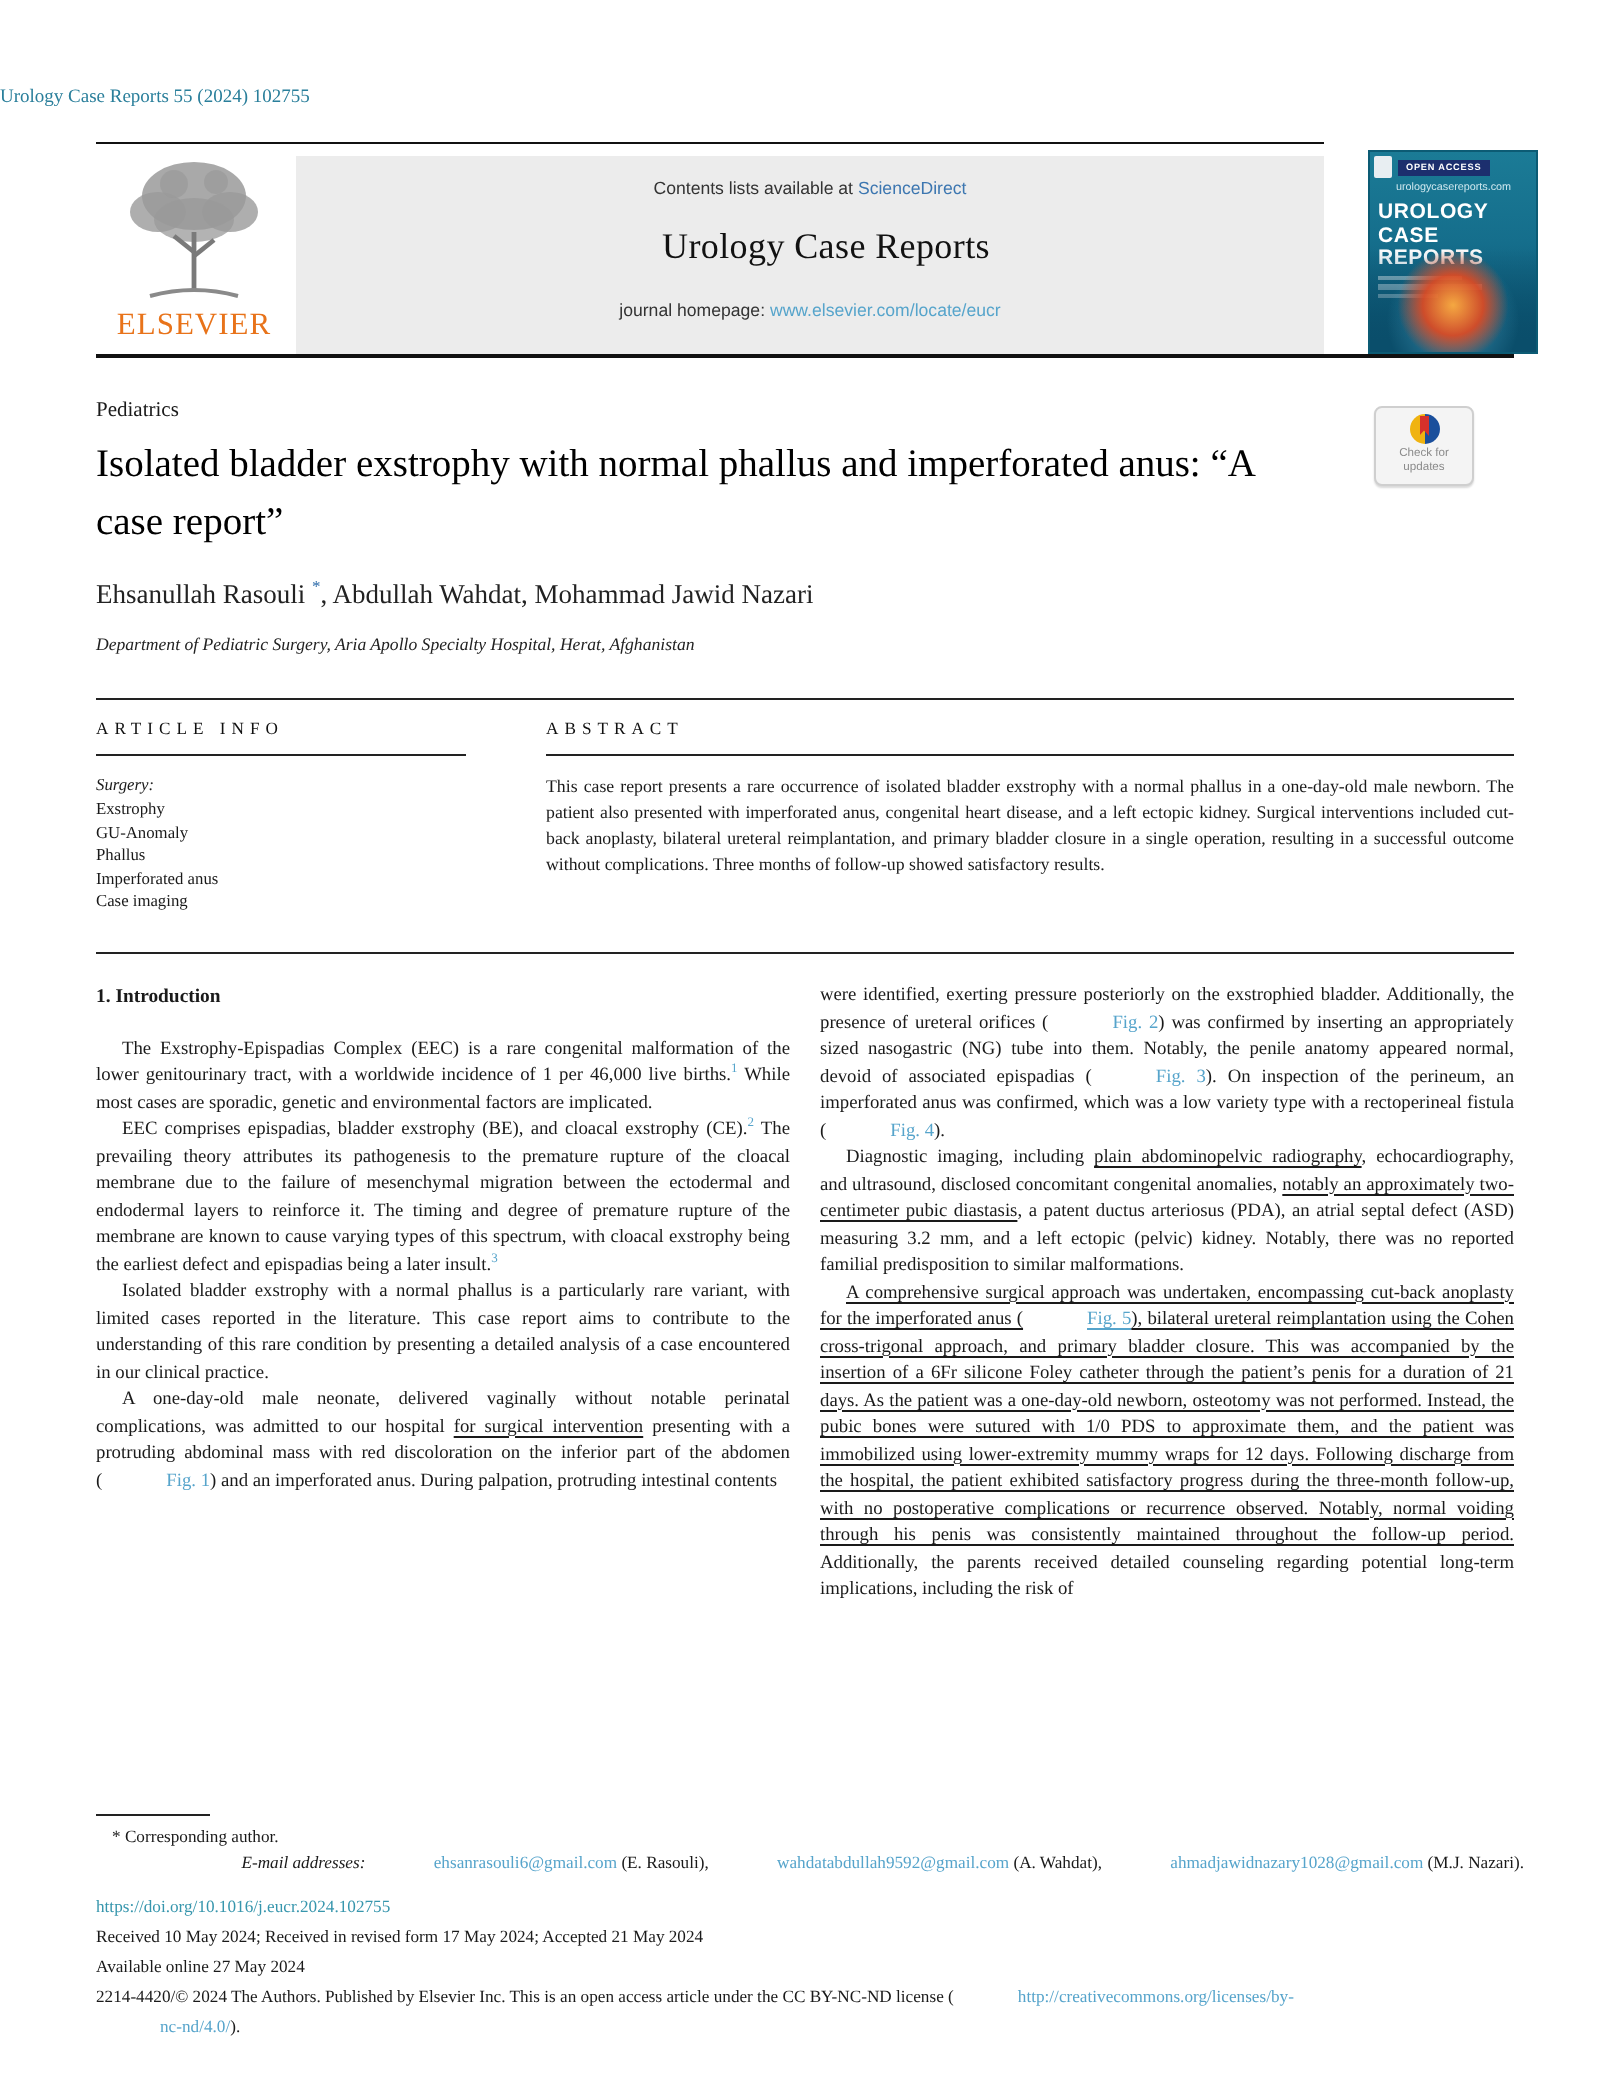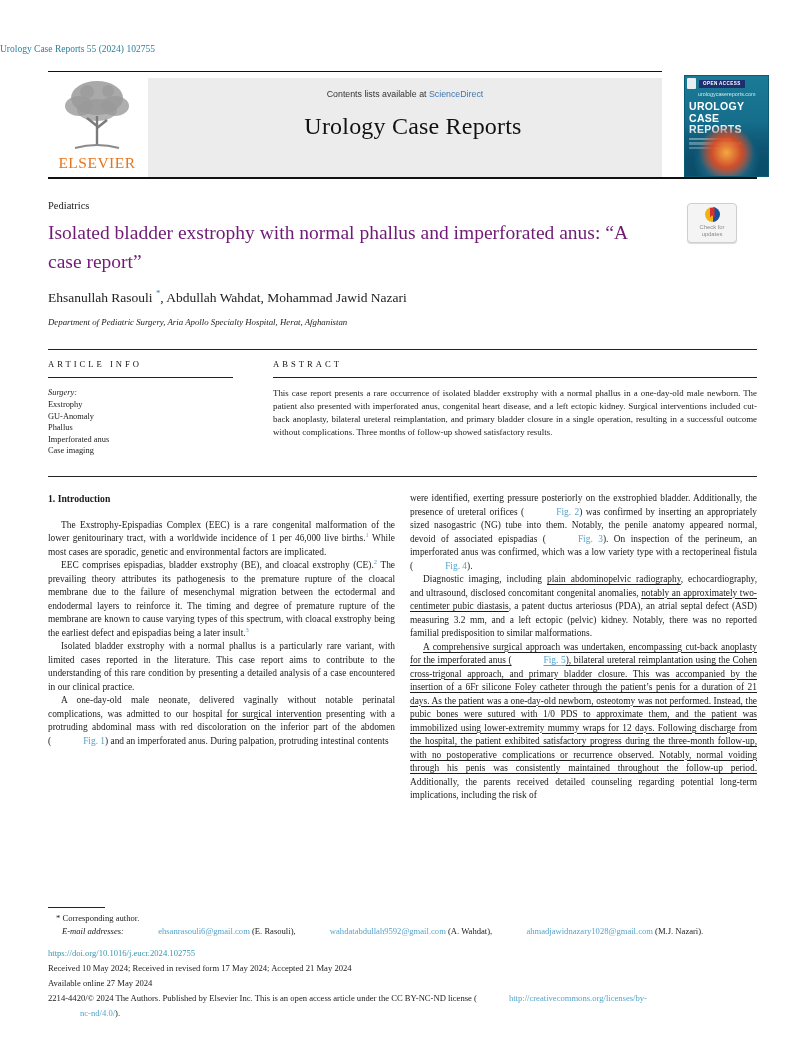--- a/index.html
+++ b/index.html
@@ -12,21 +12,21 @@
   .abs { position:absolute; }
 
   
   .cite { top:44px; left:0; width:100%; font-size:9.5px; color:#2a7f9b; }
 
   
   .toprule { top:71px; left:48px; width:614px; height:1.4px; background:#111; }
   .headbox { top:78px; left:148px; width:514px; height:99px; background:#ececec; text-align:center; }
   .headbox .contents { margin-top:11px; font-family:"Liberation Sans", sans-serif; font-size:8.8px; color:#333; }
   .link-sd { color:#3c76b0; text-decoration:none; }
-  .headbox .jtitle { margin-top:14px; font-size:24px; color:#111; letter-spacing:.2px;padding-left:16px; }
+  .headbox .jtitle { margin-top:14px; font-size:18px; color:#111; letter-spacing:.2px;padding-left:16px; }
   .headbox .homepage { margin-top:16px; font-family:"Liberation Sans", sans-serif; font-size:8.8px; color:#333; }
   .link-url { color:#56a4cb; text-decoration:none; }
   .thickrule { top:177px; left:48px; width:709px; height:2.2px; background:#111; }
 
   
   .els { top:76px; left:48px; width:98px; height:101px; text-align:center; }
   .els svg { display:block; margin:0 auto; }
   .els .els-word { font-size:15.5px; color:#e8731a; letter-spacing:.5px; margin-top:-2px; font-family:"Liberation Serif", serif; }
 
   
@@ -39,21 +39,21 @@
   .cover .edline { height:2.5px; background:rgba(255,255,255,.55); margin:2px 0 0 4px; }
   .cover .art { position:absolute; left:0; right:0; bottom:0; height:52px;
     background:
       radial-gradient(circle at 50% 55%, rgba(255,170,60,.95) 0%, rgba(224,72,31,.9) 30%, rgba(224,72,31,0) 55%),
       radial-gradient(circle at 50% 70%, rgba(120,220,255,.45) 0%, rgba(120,220,255,0) 60%),
       linear-gradient(180deg, rgba(10,78,107,0) 0%, #0a4e6b 90%);
   }
 
   
   .seclabel { top:200px; left:48px; font-size:10.5px; }
-  .atitle { top:219px; left:48px; width:610px; font-size:19.5px; line-height:28.5px; font-weight:normal; color:#701a75; }
+  .atitle { top:219px; left:48px; width:610px; font-size:19.5px; line-height:28.5px; font-weight:normal; color:#000000; }
   .badge { top:203px; left:687px; width:50px; height:40px; background:#f4f4f4; border:1px solid #cfcfcf; border-radius:4px; text-align:center; box-shadow:0 1px 1px rgba(0,0,0,.15); }
   .badge .cm { position:relative; width:15px; height:15px; margin:3px auto 0; border-radius:50%; background:linear-gradient(90deg,#f0b310 50%,#1a4f9c 50%); }
   .badge .cm .bm { position:absolute; left:5px; top:1px; width:5px; height:10px; background:#d6312b; clip-path:polygon(0 0,100% 0,100% 100%,50% 72%,0 100%); }
   .badge .bt { font-family:"Liberation Sans", sans-serif; font-size:5.8px; color:#8a8a8a; line-height:6.5px; margin-top:2px; padding:0 6px; }
 
   .authors { top:288px; left:48px; font-size:13.5px; color:#222; }
   .star { color:#3c76b0; vertical-align:super; font-size:8.5px; }
   .affil { top:317px; left:48px; font-size:8.8px; font-style:italic; color:#222; }
 
   
@@ -77,21 +77,21 @@
   .col p { text-align:justify; text-indent:13px; }
   .u { text-decoration:underline; text-decoration-thickness:.8px; text-underline-offset:2px; }
   .fig { color:#56a4cb;padding-left:32px; }
   .ref { color:#56a4cb; font-size:6.5px; vertical-align:super; line-height:0; }
   .i { font-style:italic; }
 
   
   .fnrule { top:907px; left:48px; width:57px; height:1px; background:#222; }
   .fn { font-size:8.6px; }
   .corr { top:913px; left:56px; }
-  .emails { top:926px; left:62px; width:700px; }
+  .emails { top:926px; left:62px; width:700px;text-align:right; }
   .doi { top:948px; left:48px; color:#3796ad; text-decoration:none; }
   .received { top:963px; left:48px; }
   .avail { top:978px; left:48px; }
   .copy1 { top:993px; left:48px; width:712px; }
   .copy2 { top:1008px; left:48px; width:709px; }
 </style>
 </head>
 <body>
 
 <div class="page">
@@ -121,20 +121,23 @@
       </svg>
     </span>
     <div class="els-word">ELSEVIER</div>
   </div>
 
   <div class="abs headbox">
     <div class="contents">
       <span>Contents lists available at </span><a class="link-sd" href="#">ScienceDirect</a>
     </div>
     <div class="jtitle">Urology Case Reports</div>
+    <div class="homepage">
+      <span>journal homepage: </span><a class="link-url" href="#">www.elsevier.com/locate/eucr</a>
+    </div>
   </div>
 
   <div class="abs cover">
     <div class="row1">
       <span class="embl"></span>
       <span class="oa">OPEN ACCESS</span>
     </div>
     <div class="site">urologycasereports.com</div>
     <div class="ct">
       <div>UROLOGY</div>

